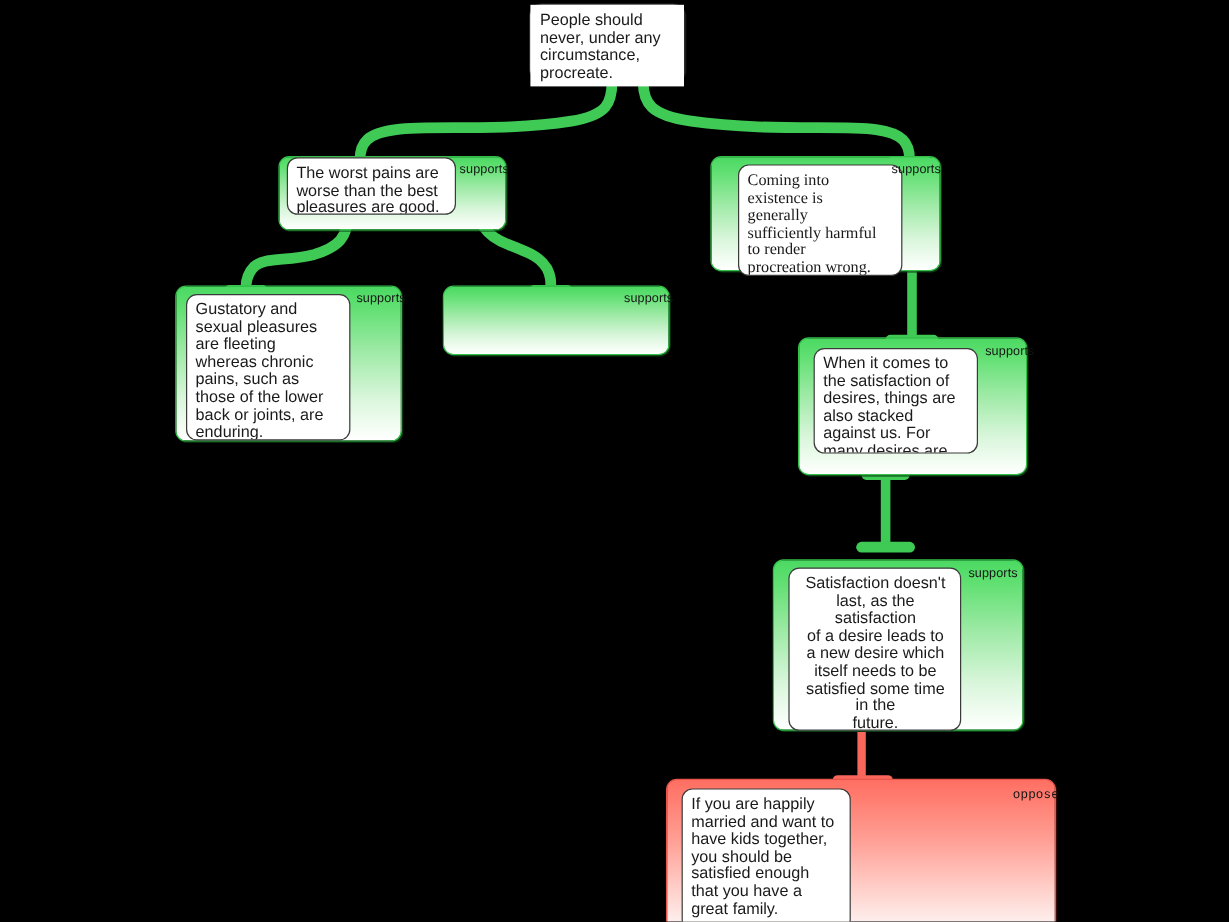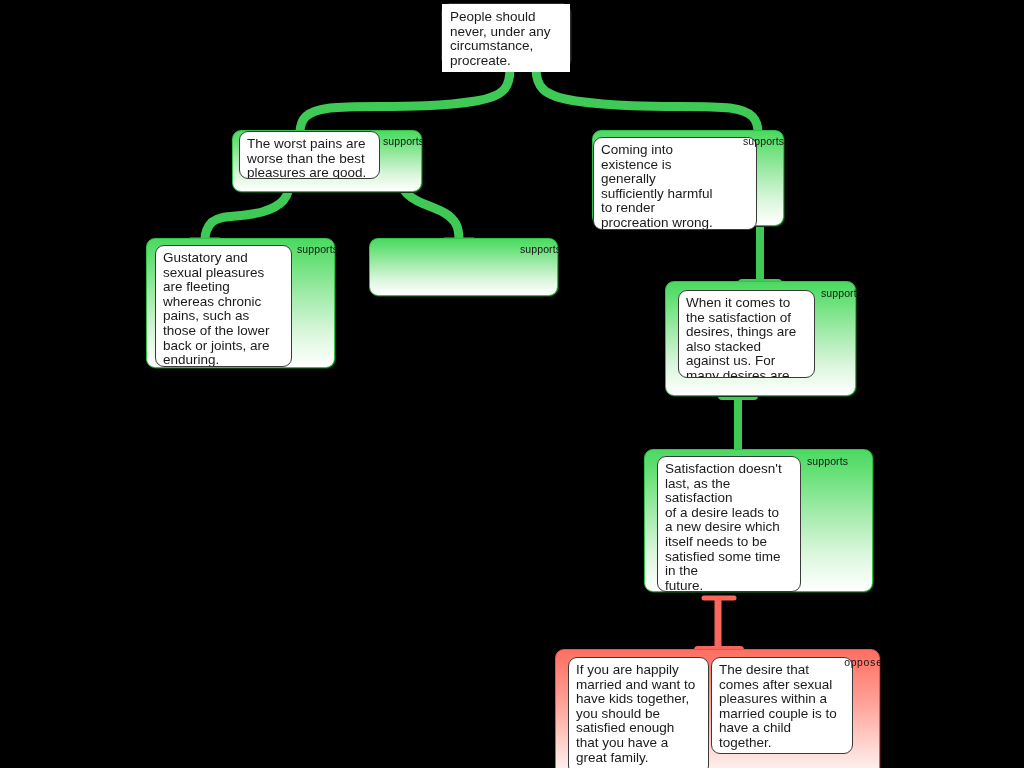--- a/index.html
+++ b/index.html
@@ -111,21 +111,21 @@
   </div>
 
   <div class="node support" style="left:232px;top:130px;width:190px;height:62px;">
     <div class="card" style="left:6px;top:0;width:141px;height:48px;">The worst pains are
 worse than the best
 pleasures are good.</div>
     <div class="badge" style="left:150px;top:5px;">supports</div>
   </div>
 
   <div class="node support" style="left:592px;top:130px;width:192px;height:96px;">
-    <div class="card" style="left:0;top:6px;width:164px;height:93px;">Coming into
+    <div class="card" style="left:22px;top:6px;width:137px;height:93px;font-family:Liberation Serif, serif;">Coming into
 existence is
 generally
 sufficiently harmful
 to render
 procreation wrong.</div>
     <div class="badge" style="left:150px;top:5px;">supports</div>
   </div>
 
   <div class="node support" style="left:146px;top:238px;width:189px;height:130px;">
     <div class="card" style="left:8px;top:6px;width:137px;height:122px;">Gustatory and
@@ -147,43 +147,37 @@
     <div class="card" style="left:12px;top:8px;width:137px;height:88px;">When it comes to
 the satisfaction of
 desires, things are
 also stacked
 against us. For
 many desires are
 never satisfied.</div>
     <div class="badge" style="left:155px;top:6px;">supports</div>
   </div>
 
-  <div class="node support" style="left:644px;top:449px;width:229px;height:143px;">
+  <div class="node support" style="left:644px;top:466px;width:209px;height:143px;text-align:center;">
     <div class="card" style="left:12px;top:6px;width:144px;height:136px;">Satisfaction doesn't
 last, as the
 satisfaction
 of a desire leads to
 a new desire which
 itself needs to be
 satisfied some time
 in the
 future.</div>
     <div class="badge" style="left:162px;top:6px;">supports</div>
   </div>
 
   <div class="node oppose" style="left:555px;top:649px;width:325px;height:130px;">
     <div class="card" style="left:12px;top:7px;width:141px;height:118px;">If you are happily
 married and want to
 have kids together,
 you should be
 satisfied enough
 that you have a
 great family.</div>
-    <div class="card" style="left:155px;top:7px;width:142px;height:97px;">The desire that
-comes after sexual
-pleasures within a
-married couple is to
-have a child
-together.</div>
     <div class="badge" style="left:288px;top:8px;font-family:Liberation Mono, monospace;">oppose</div>
   </div>
 
 </div>
 
 </body></html>

